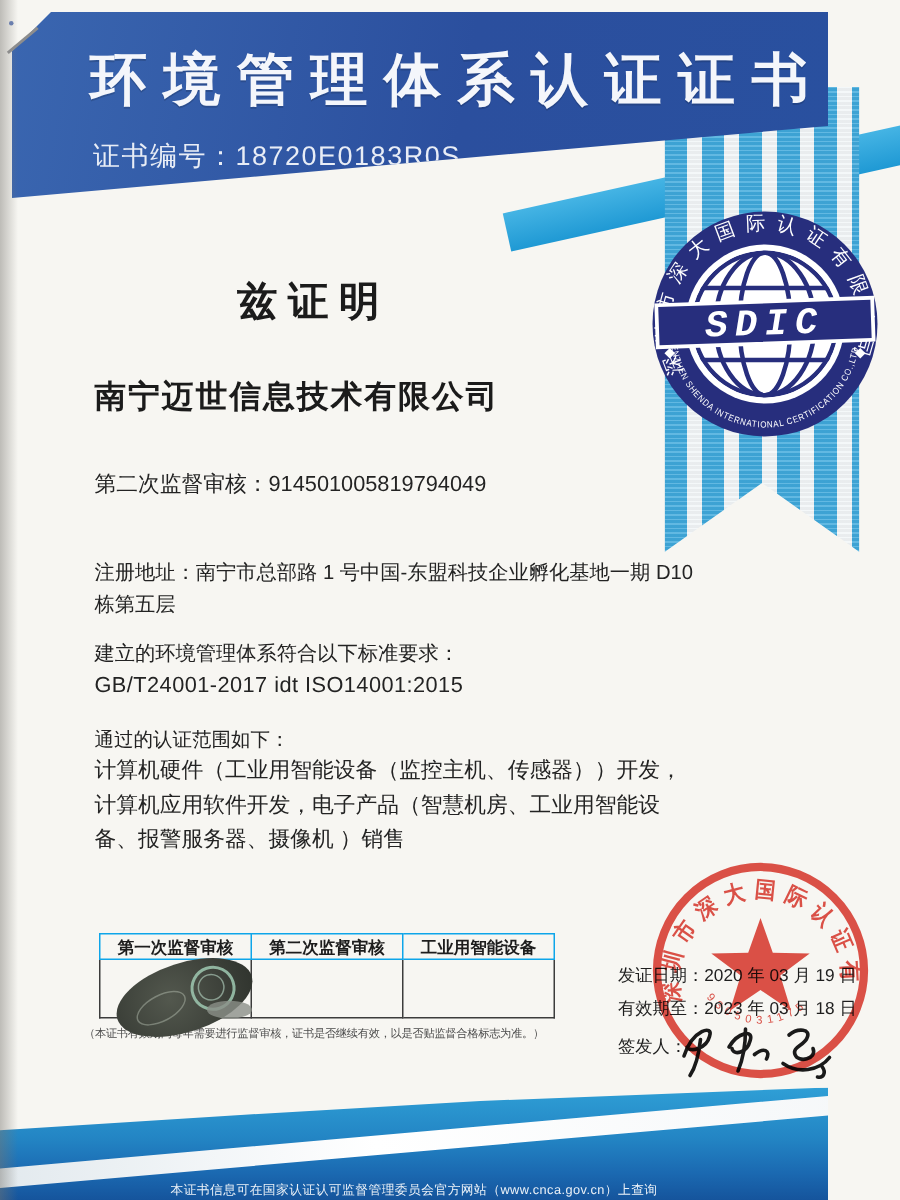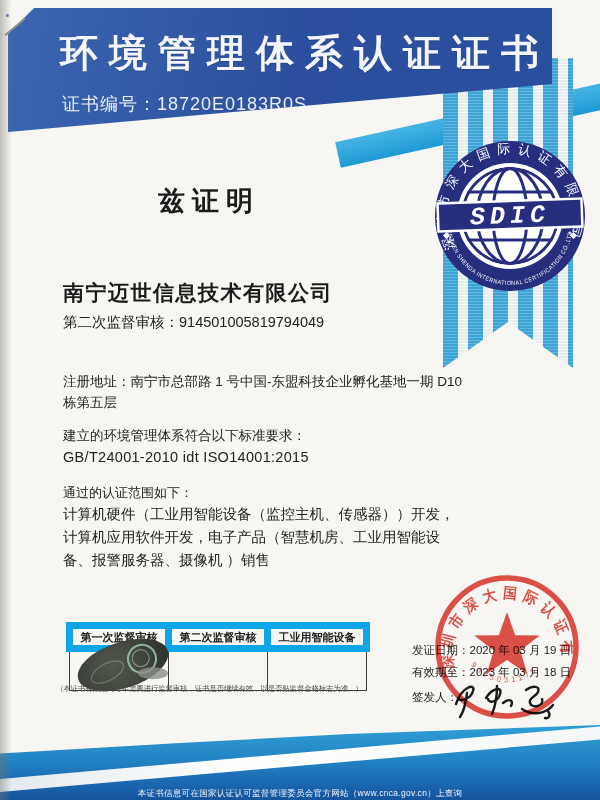--- a/index.html
+++ b/index.html
@@ -43,48 +43,48 @@
     clip-path:polygon(0 0, 100% 0, 100% 100%, 50% calc(100% - 46px), 0 100%);
     z-index:2;
   }
   .ribbon::after{ 
     content:""; position:absolute; inset:0;
     background:repeating-linear-gradient(180deg, rgba(255,255,255,.18) 0 1px, rgba(0,0,0,.04) 1px 3px);
   }
   .badge{ position:absolute; left:432px; top:138px; width:156px; height:156px; z-index:5; }
   
   .certify{ position:absolute; left:158px; top:183px; font-size:27px; font-weight:600; letter-spacing:7px; color:#1b1b1b; z-index:6;}
-  .company{ position:absolute; left:63px; top:250px; font-size:21px; font-weight:bold; letter-spacing:1.5px; color:#1b1b1b; z-index:6;margin-top:29px;}
+  .company{ position:absolute; left:63px; top:250px; font-size:21px; font-weight:bold; letter-spacing:1.5px; color:#1b1b1b; z-index:6;}
   .credit{ position:absolute; left:63px; top:313px; font-size:14.5px; font-weight:500; color:#232323; z-index:6;}
   .address{ position:absolute; left:63px; top:355px; width:402px; font-size:13.5px; line-height:21px; font-weight:500; color:#232323; z-index:6;margin-top:16px;}
   .std-intro{ position:absolute; left:63px; top:427px; font-size:13.5px; font-weight:500; color:#232323; z-index:6;}
   .std{ position:absolute; left:63px; top:449px; font-size:14.5px; font-weight:500; color:#232323; letter-spacing:.3px; z-index:6;}
   .scope-intro{ position:absolute; left:63px; top:484px; font-size:13px; font-weight:500; color:#232323; z-index:6;}
   .scope{ position:absolute; left:63px; top:503px; width:404px; font-size:14.5px; line-height:23px; font-weight:500; color:#232323; z-index:6;}
   
   .audit{ position:absolute; left:66px; top:622px; width:304px; border-collapse:collapse; z-index:6;}
-  .audit th{ border:7px solid #0ea5e9; height:16px; font-size:11px; font-weight:bold; color:#1d1d1d; padding:0; text-align:center;}
+  .audit th{ border:1px solid #0ea5e9; height:16px; font-size:11px; font-weight:bold; color:#1d1d1d; padding:0; text-align:center;}
   .audit td{ border:1px solid #3c3c3c; height:38px; padding:0;}
   .audit-note{ position:absolute; left:56px; top:684px; width:312px; font-size:7.5px; color:#4c4c4c; letter-spacing:-.2px; z-index:6;}
   
   .sticker{ position:absolute; left:76px; top:642px; width:94px; height:46px; z-index:7;
     transform:rotate(-18deg);}
   .sticker .oval{ position:absolute; inset:0; border-radius:50%; background:radial-gradient(circle at 40% 45%, #53584e 0%, #3c4039 60%, #2e322c 100%);}
   .sticker .ring{ position:absolute; left:52px; top:8px; width:26px; height:26px; border-radius:50%; border:2px solid #9fc9b2; opacity:.85;}
   .sticker .ring2{ position:absolute; left:57px; top:13px; width:16px; height:16px; border-radius:50%; border:1px solid #b9d8c6; opacity:.6;}
   .sticker .tab{ position:absolute; left:58px; top:34px; width:30px; height:12px; border-radius:50%; background:#8b9088; transform:rotate(18deg); opacity:.8;}
   .sticker .scr{ position:absolute; left:12px; top:16px; width:34px; height:16px; border-radius:50%; border:1px solid rgba(200,210,195,.4); transform:rotate(-10deg);}
   
   .issue-date{ position:absolute; left:412px; top:643px; font-size:11.5px; color:#1e1e1e; z-index:6;text-align:right;}
   .valid-until{ position:absolute; left:412px; top:665px; font-size:11.5px; color:#1e1e1e; z-index:6;}
   .signer{ position:absolute; left:412px; top:690px; font-size:11.5px; color:#1e1e1e; z-index:6;}
   .signature{ position:absolute; left:452px; top:676px; width:120px; height:45px; z-index:7;}
   .stamp{ position:absolute; left:432px; top:572px; width:150px; height:150px; z-index:8; opacity:.88; mix-blend-mode:multiply;}
   
-  .waves{ position:absolute; left:0; bottom:0; width:600px; height:75px; overflow:hidden; z-index:3;}
+  .waves{ position:absolute; left:0; bottom:0; width:552px; height:75px; overflow:hidden; z-index:3;}
   .wave-main{ position:absolute; inset:0;
     background:linear-gradient(180deg,#2f9fd6 0%, #2385c4 45%, #1b6ab2 75%, #15549c 100%);
     clip-path:polygon(0 38%, 30% 24%, 58% 12%, 100% 0, 100% 100%, 0 100%);}
   .wave-stripe{ position:absolute; left:-30px; top:26px; width:700px; height:13px;
     background:linear-gradient(90deg,#dfe7ec,#ffffff 40%,#f2f5f7);
     transform:rotate(-5deg); border-radius:7px;}
   .footer-text{ position:absolute; left:0; bottom:0px; width:100%; text-align:center;
     font-size:8.5px; color:rgba(255,255,255,.92); letter-spacing:.3px;}
   
   .scan-left{ position:absolute; left:0; top:0; width:12px; height:100%;
@@ -136,21 +136,21 @@
       <rect x="6" y="63" width="144" height="28" fill="#272e7d" stroke="#ffffff" stroke-width="2.5"></rect>
       <text x="78" y="85" text-anchor="middle" font-size="25" font-weight="bold" font-style="italic" letter-spacing="5" fill="#ffffff" font-family="Liberation Mono, monospace">SDIC</text>
     </g>
   </svg>
 
   <div class="certify">兹证明</div>
   <div class="company">南宁迈世信息技术有限公司</div>
   <div class="credit">第二次监督审核：914501005819794049</div>
   <div class="address">注册地址：南宁市总部路 1 号中国-东盟科技企业孵化基地一期 D10 栋第五层</div>
   <div class="std-intro">建立的环境管理体系符合以下标准要求：</div>
-  <div class="std">GB/T24001-2010 idt ISO14001:2015</div>
+  <div class="std">GB/T24001-2017 idt ISO14001:2015</div>
   <div class="scope-intro">通过的认证范围如下：</div>
   <div class="scope">计算机硬件（工业用智能设备（监控主机、传感器））开发，计算机应用软件开发，电子产品（智慧机房、工业用智能设备、报警服务器、摄像机 ）销售</div>
 
   <table class="audit">
     <tbody>
         <tr>
       <th>第一次监督审核</th>
       <th>第二次监督审核</th>
       <th>工业用智能设备</th>
     </tr>

